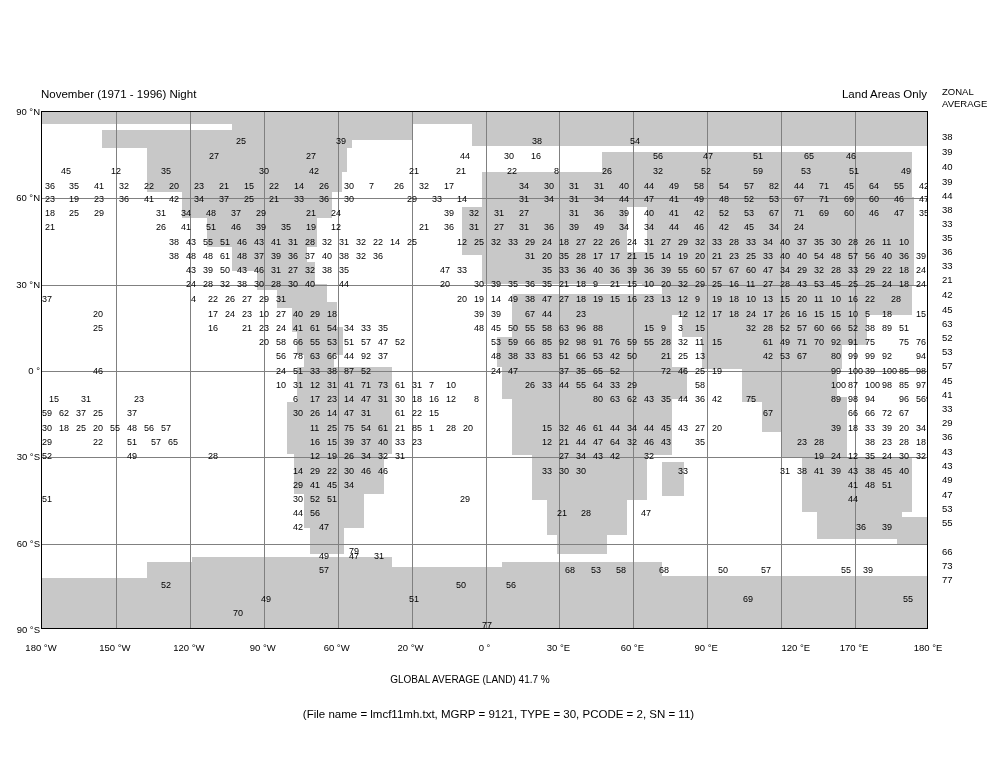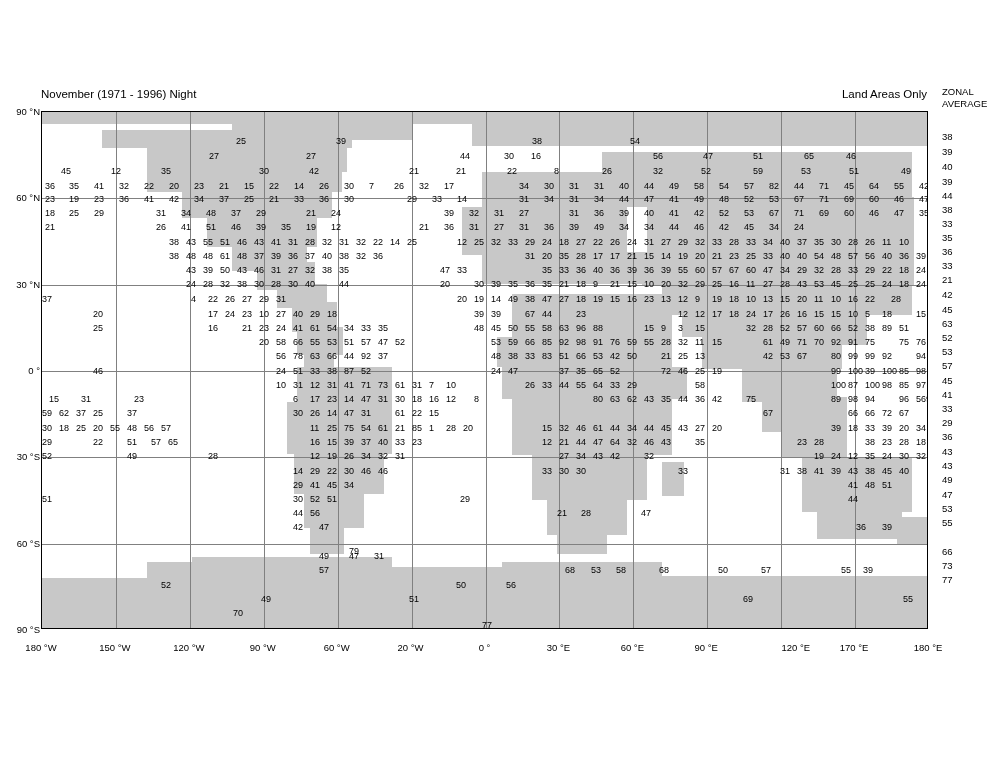--- a/index.html
+++ b/index.html
@@ -968,14 +968,16 @@
       <div class="zonal-val" style="top: 460px;">43</div>
       <div class="zonal-val" style="top: 474px;">49</div>
       <div class="zonal-val" style="top: 489px;">47</div>
       <div class="zonal-val" style="top: 503px;">53</div>
       <div class="zonal-val" style="top: 517px;">55</div>
       <div class="zonal-val" style="top: 546px;">66</div>
       <div class="zonal-val" style="top: 560px;">73</div>
       <div class="zonal-val" style="top: 574px;">77</div>
     </div>
 
+  <div class="footer-avg">GLOBAL AVERAGE (LAND)   41.7 %</div>
+  <div class="footer-file">(File name = lmcf11mh.txt, MGRP = 9121, TYPE = 30, PCODE = 2, SN = 11)</div>
 
 </div>
 
 </body></html>

